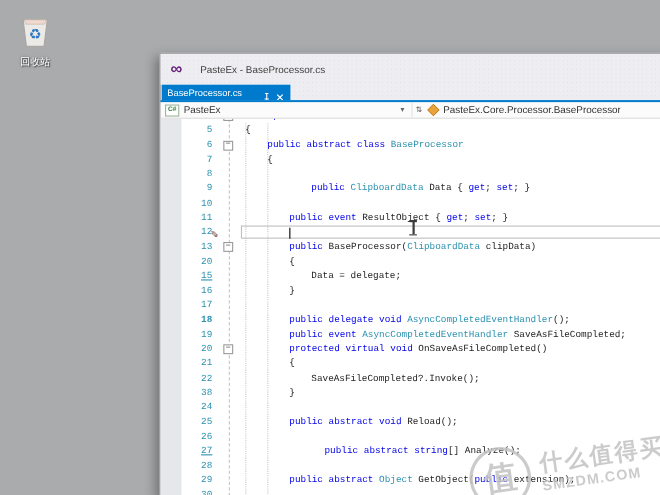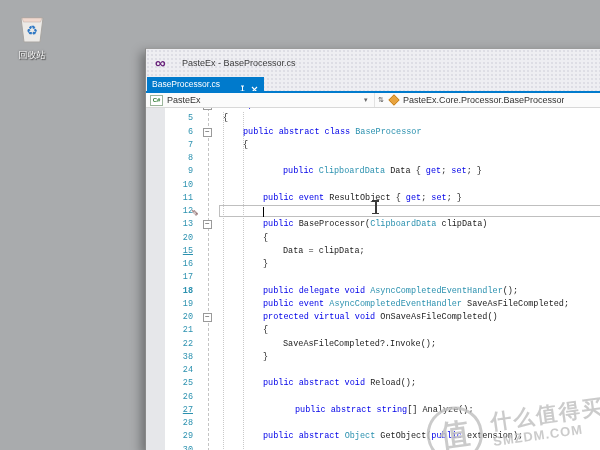--- a/index.html
+++ b/index.html
@@ -181,21 +181,21 @@
           <span class="lnum" style="color: rgb(43, 145, 175);">13</span>
           <span class="fold">−</span>
           <span class="ctext" style="left: 117px;"><span class="tok-k">public </span><span class="tok-p">BaseProcessor(</span><span class="tok-t">ClipboardData</span><span class="tok-p"> clipData)</span></span>
         </div>
         <div class="crow" style="top: 132.5px;">
           <span class="lnum" style="color: rgb(43, 145, 175);">20</span>
           <span class="ctext" style="left: 117px;"><span class="tok-p">{</span></span>
         </div>
         <div class="crow" style="top: 145.75px;">
           <span class="lnum" style="color: rgb(43, 145, 175); text-decoration: underline;">15</span>
-          <span class="ctext" style="left: 137px;"><span class="tok-p">Data = clipData;</span></span>
+          <span class="ctext" style="left: 137px;"><span class="tok-p">Data = delegate;</span></span>
         </div>
         <div class="crow" style="top: 159px;">
           <span class="lnum" style="color: rgb(43, 145, 175);">16</span>
           <span class="ctext" style="left: 117px;"><span class="tok-p">}</span></span>
         </div>
         <div class="crow" style="top: 172.25px;">
           <span class="lnum" style="color: rgb(43, 145, 175);">17</span>
           <span class="ctext" style="left: 117px;"></span>
         </div>
         <div class="crow" style="top: 185.5px;">

